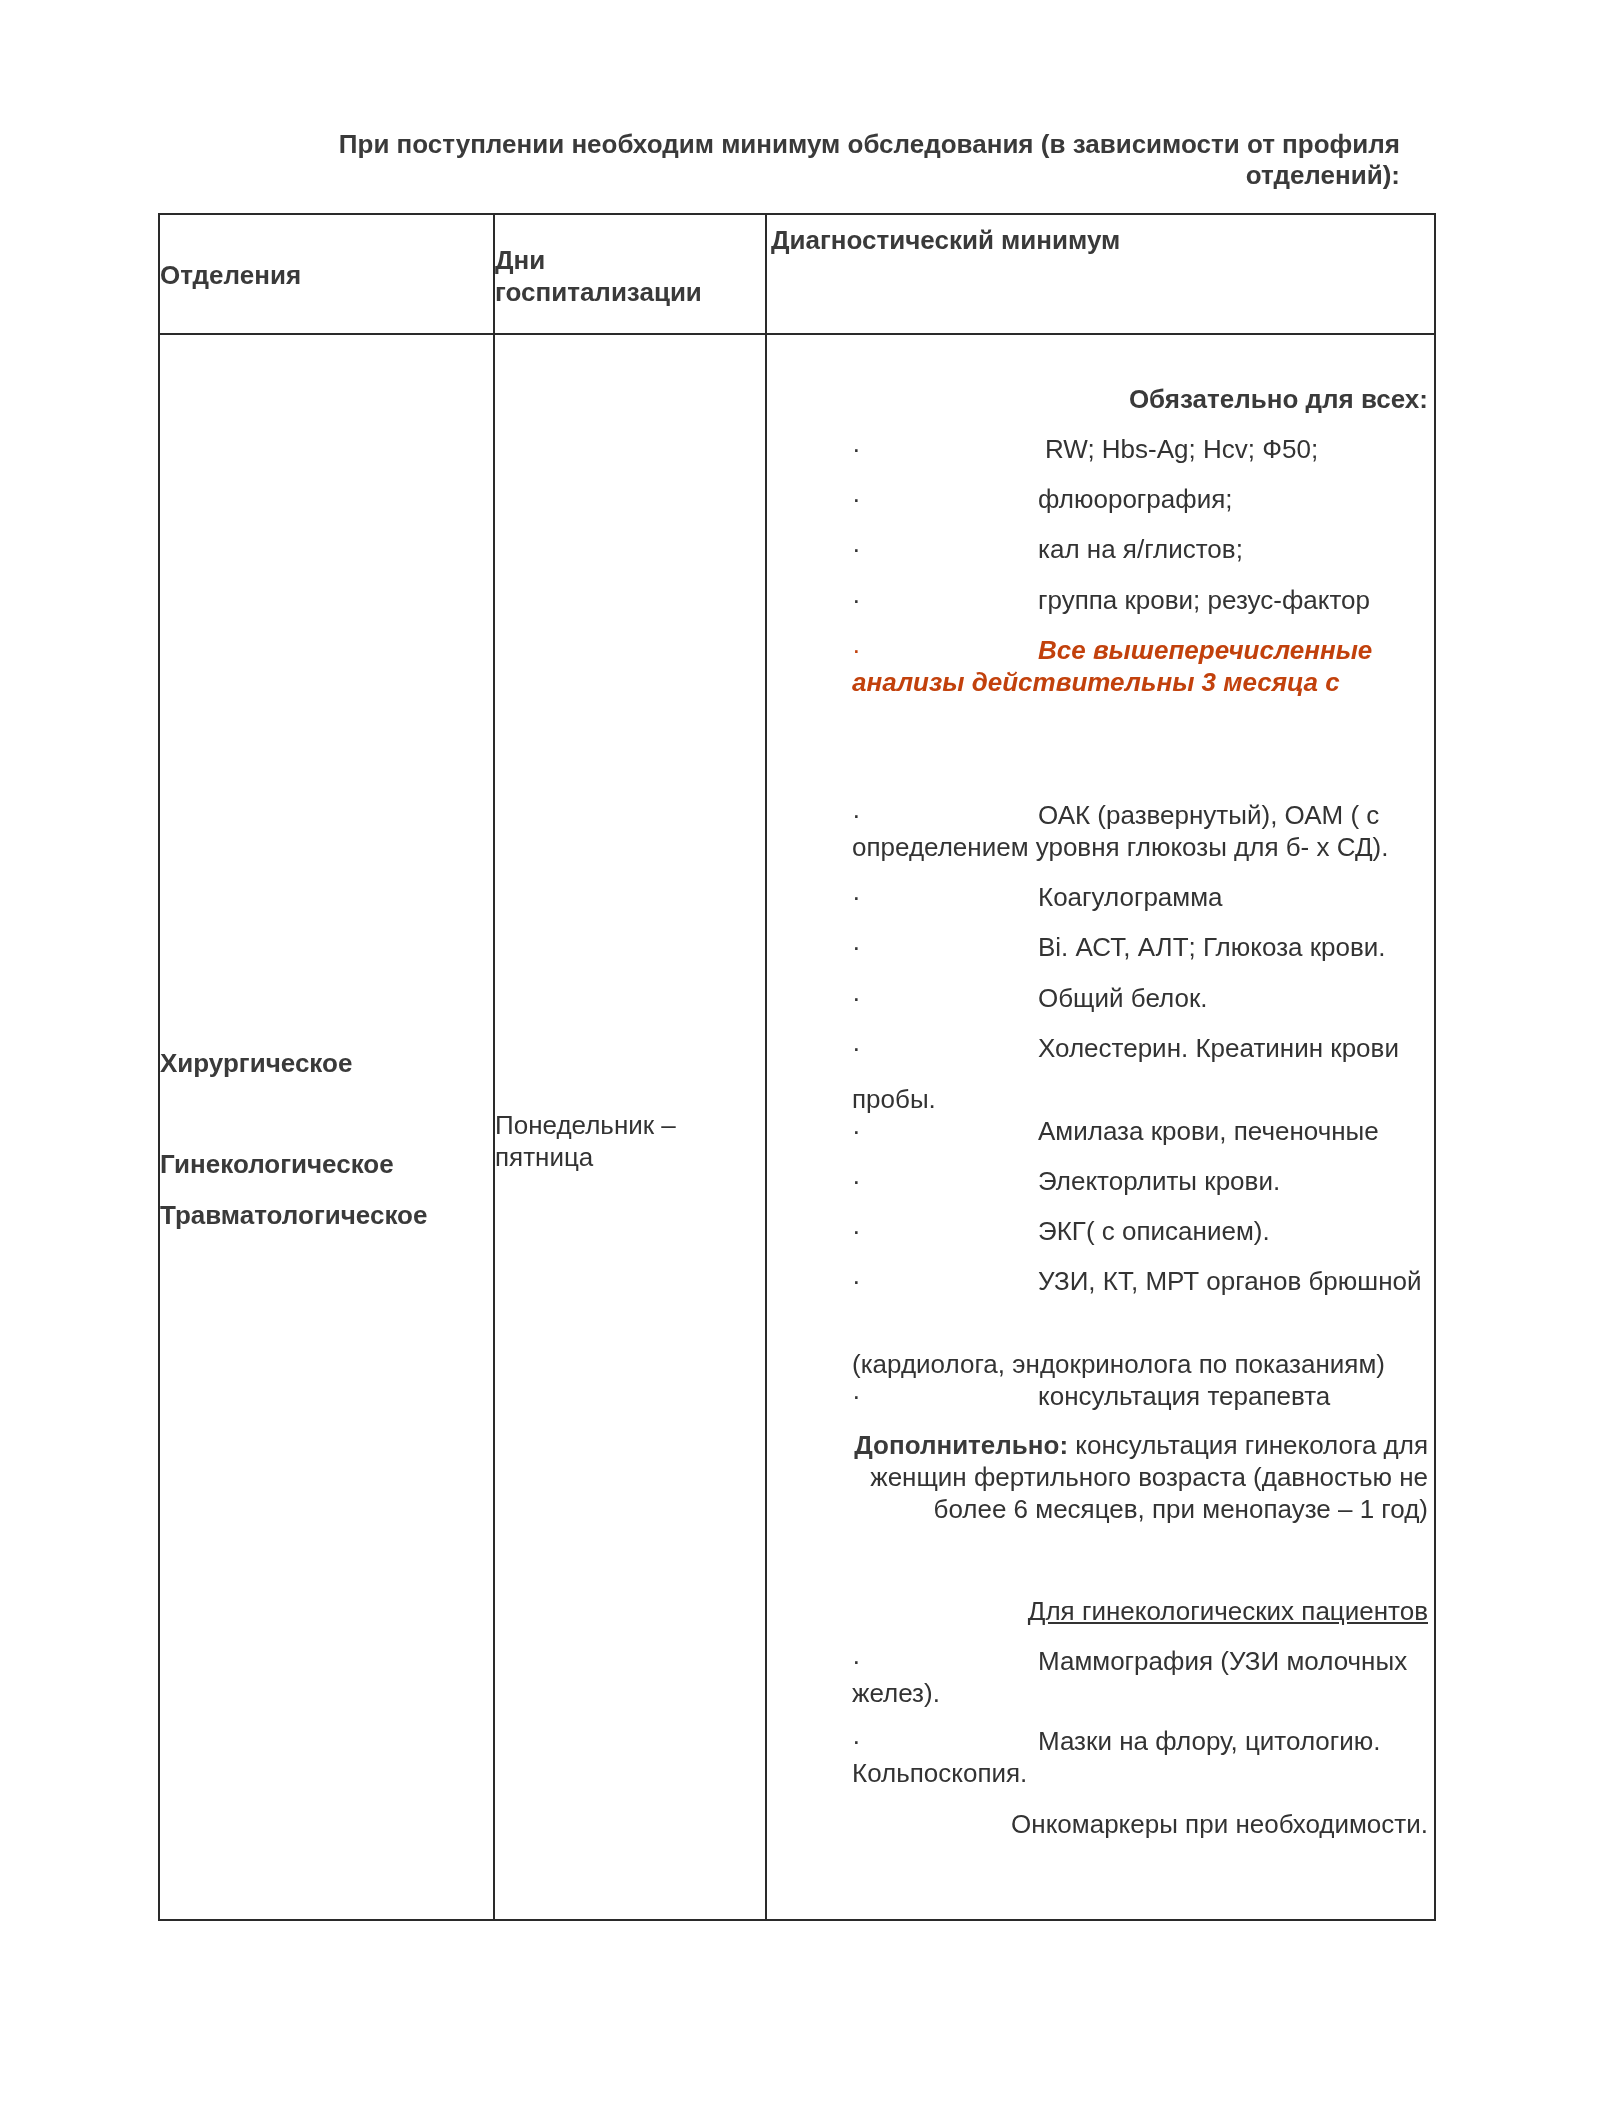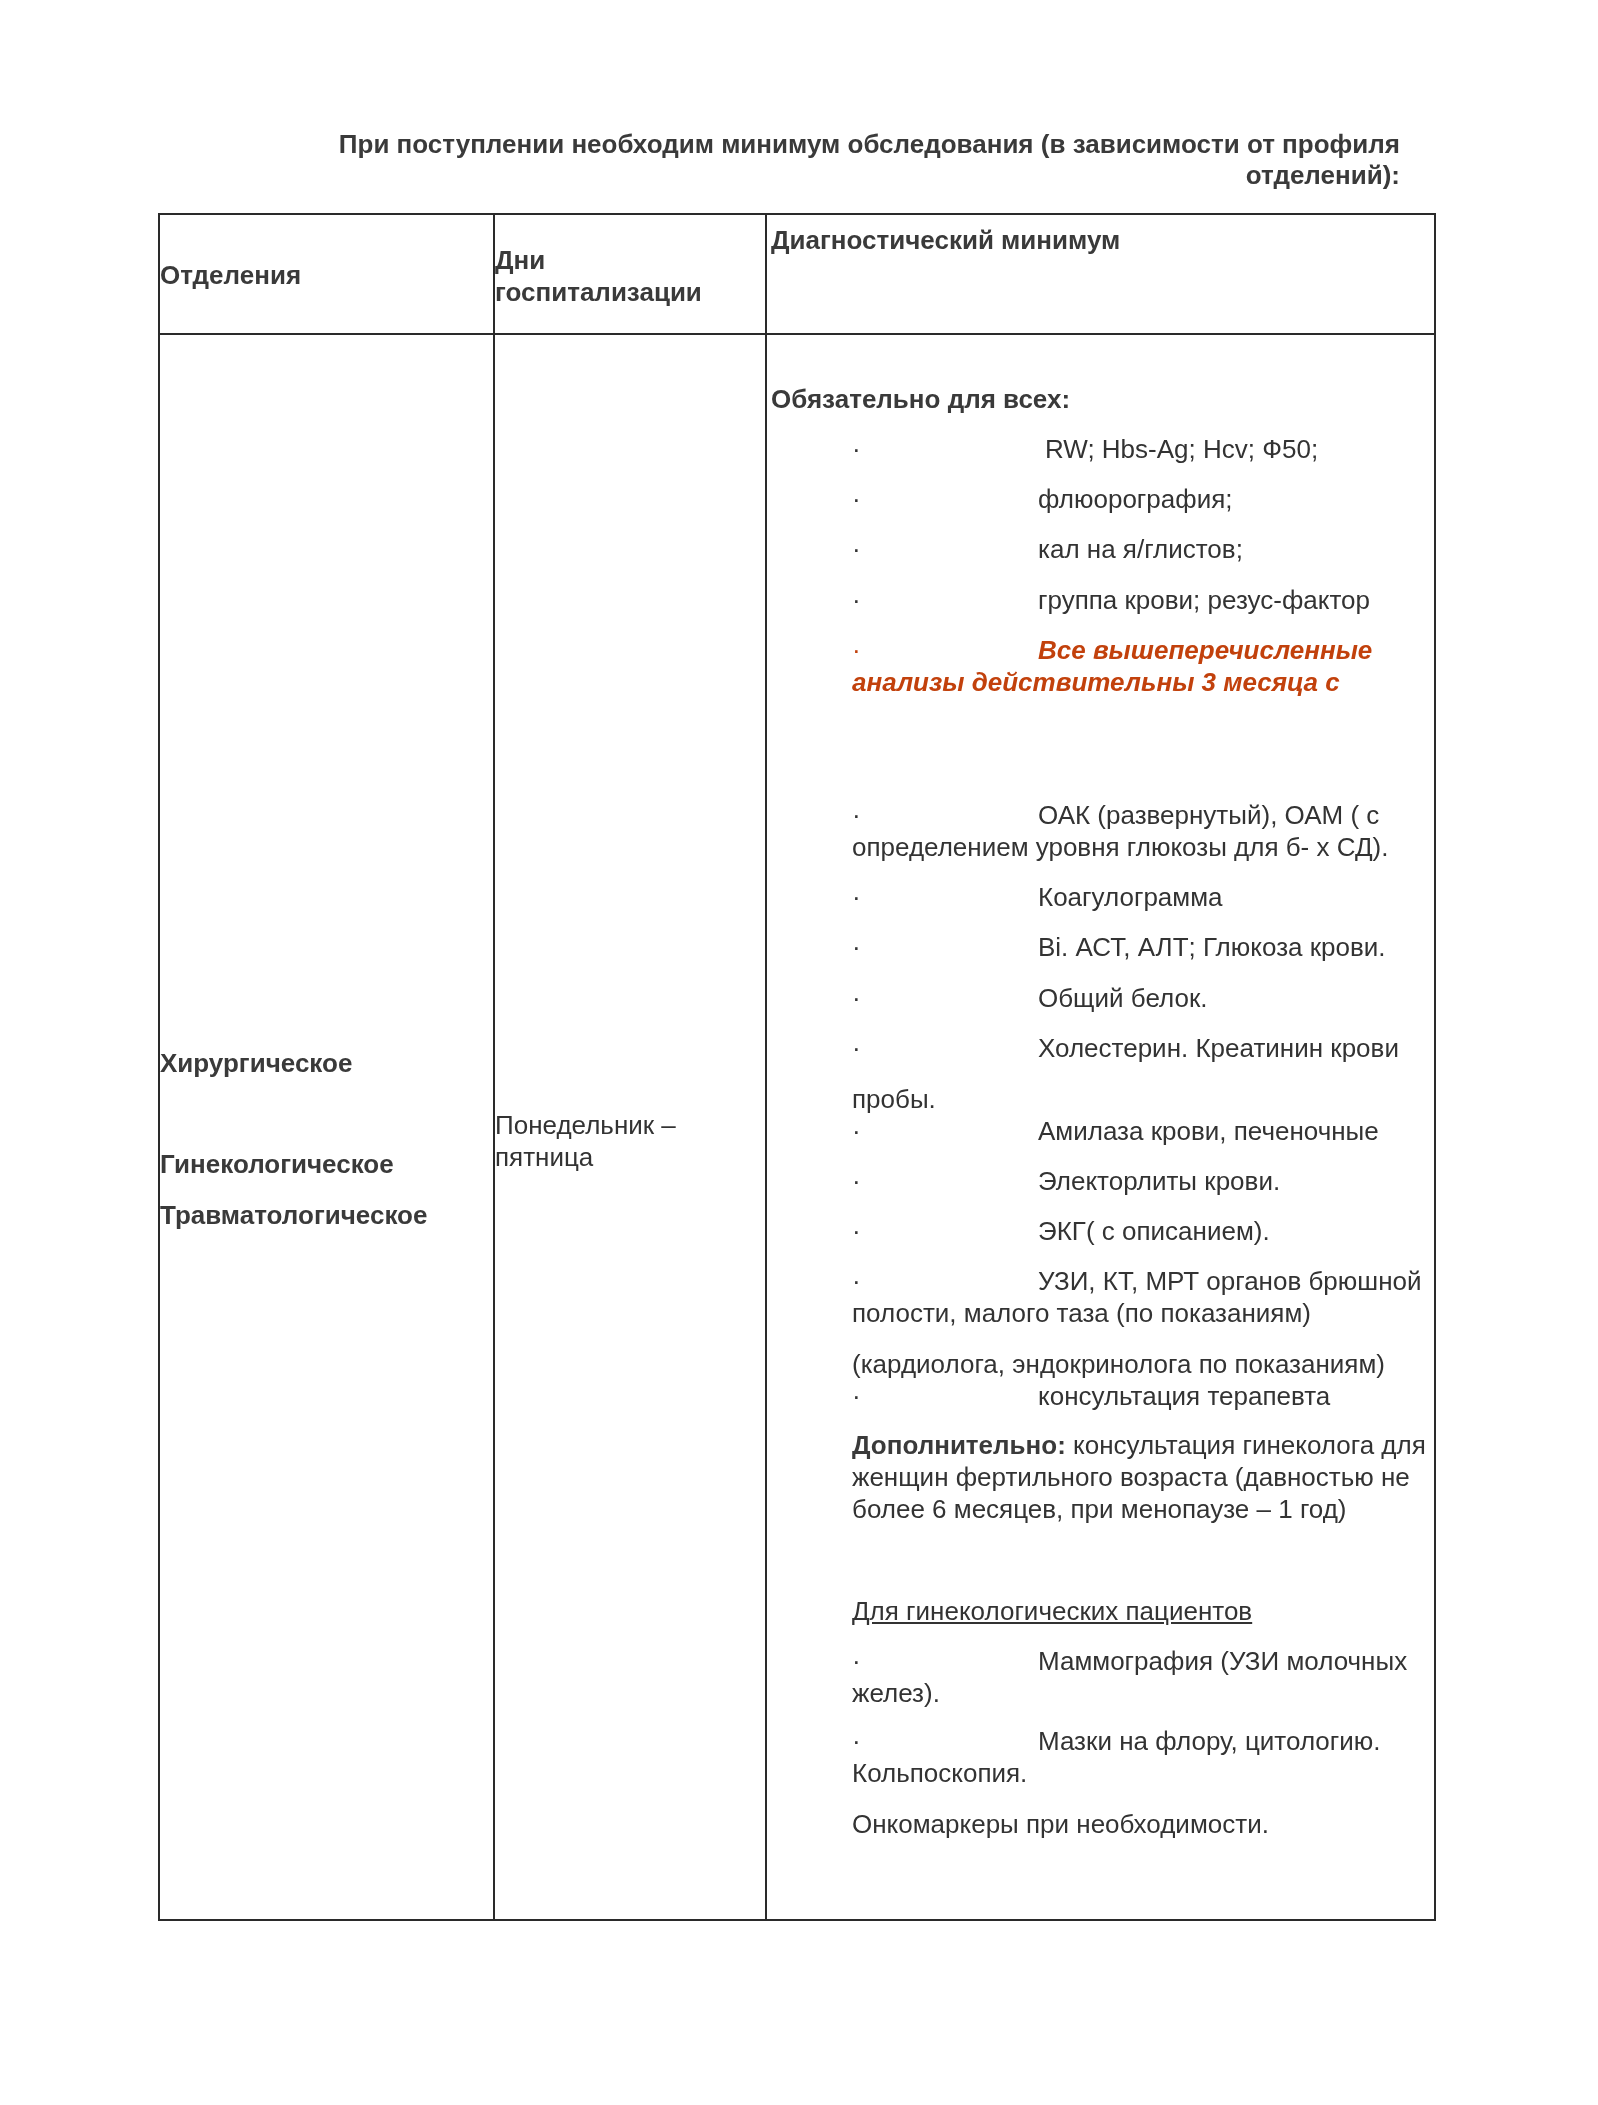--- a/index.html
+++ b/index.html
@@ -14,21 +14,21 @@
   }
   .tbl {
     position: absolute; left: 158px; top: 213px; width: 1278px; height: 1708px;
     border: 2.5px solid #2a2a2a; box-sizing: border-box;
   }
   .vline { position: absolute; top: 0; bottom: 0; width: 0; border-left: 2.5px solid #2a2a2a; }
   .hline { position: absolute; left: 0; right: 0; height: 0; border-top: 2.5px solid #2a2a2a; }
   .cell { position: absolute; font-size: 26px; line-height: 32px; }
   .bold { font-weight: bold; color: #3a3a3a; }
   .col3 { position: absolute; left: 650px; width: 618px; top: 0; }
-  .p { position: absolute; left: 42px; right: 0; font-size: 26px; line-height: 32px; }
+  .p { position: absolute; left: 42px; right: 0; font-size: 26px; line-height: 32px; text-align: right; }
   .bul { position: absolute; left: 42px; right: 0; font-size: 26px; line-height: 32px; }
   .bul .dot { display: inline-block; width: 186px; }
   .bul.bi { font-weight: bold; font-style: italic; color: #c2410c; }
   .u { text-decoration: underline; }
 </style>
 </head>
 <body>
 
 <div class="title">При поступлении необходим минимум обследования (в зависимости от профиля отделений):</div>
 
@@ -75,21 +75,20 @@
     <div class="bul" style="top:767px"><span class="dot">·</span><span>Общий белок.</span></div>
     <div class="bul" style="top:817px"><span class="dot">·</span><span>Холестерин. Креатинин крови</span></div>
     <div class="bul" style="top:868px">
         <div>пробы.</div>
         <div><span class="dot">·</span><span>Амилаза крови, печеночные</span></div>
       </div>
     <div class="bul" style="top:950px"><span class="dot">·</span><span>Электорлиты крови.</span></div>
     <div class="bul" style="top:1000px"><span class="dot">·</span><span>ЭКГ( с описанием).</span></div>
     <div class="bul" style="top:1050px">
         <div><span class="dot">·</span><span>УЗИ, КТ, МРТ органов брюшной</span></div>
-        <div>полости, малого таза (по показаниям)</div>
       </div>
     <div class="bul" style="top:1133px">
         <div>(кардиолога, эндокринолога по показаниям)</div>
         <div><span class="dot">·</span><span>консультация терапевта</span></div>
       </div>
 
     <div class="p" style="top:1214px">
       <div><span class="bold">Дополнительно:</span><span> консультация гинеколога для</span></div>
       <div>женщин фертильного возраста (давностью не</div>
       <div>более 6 месяцев, при менопаузе – 1 год)</div>

